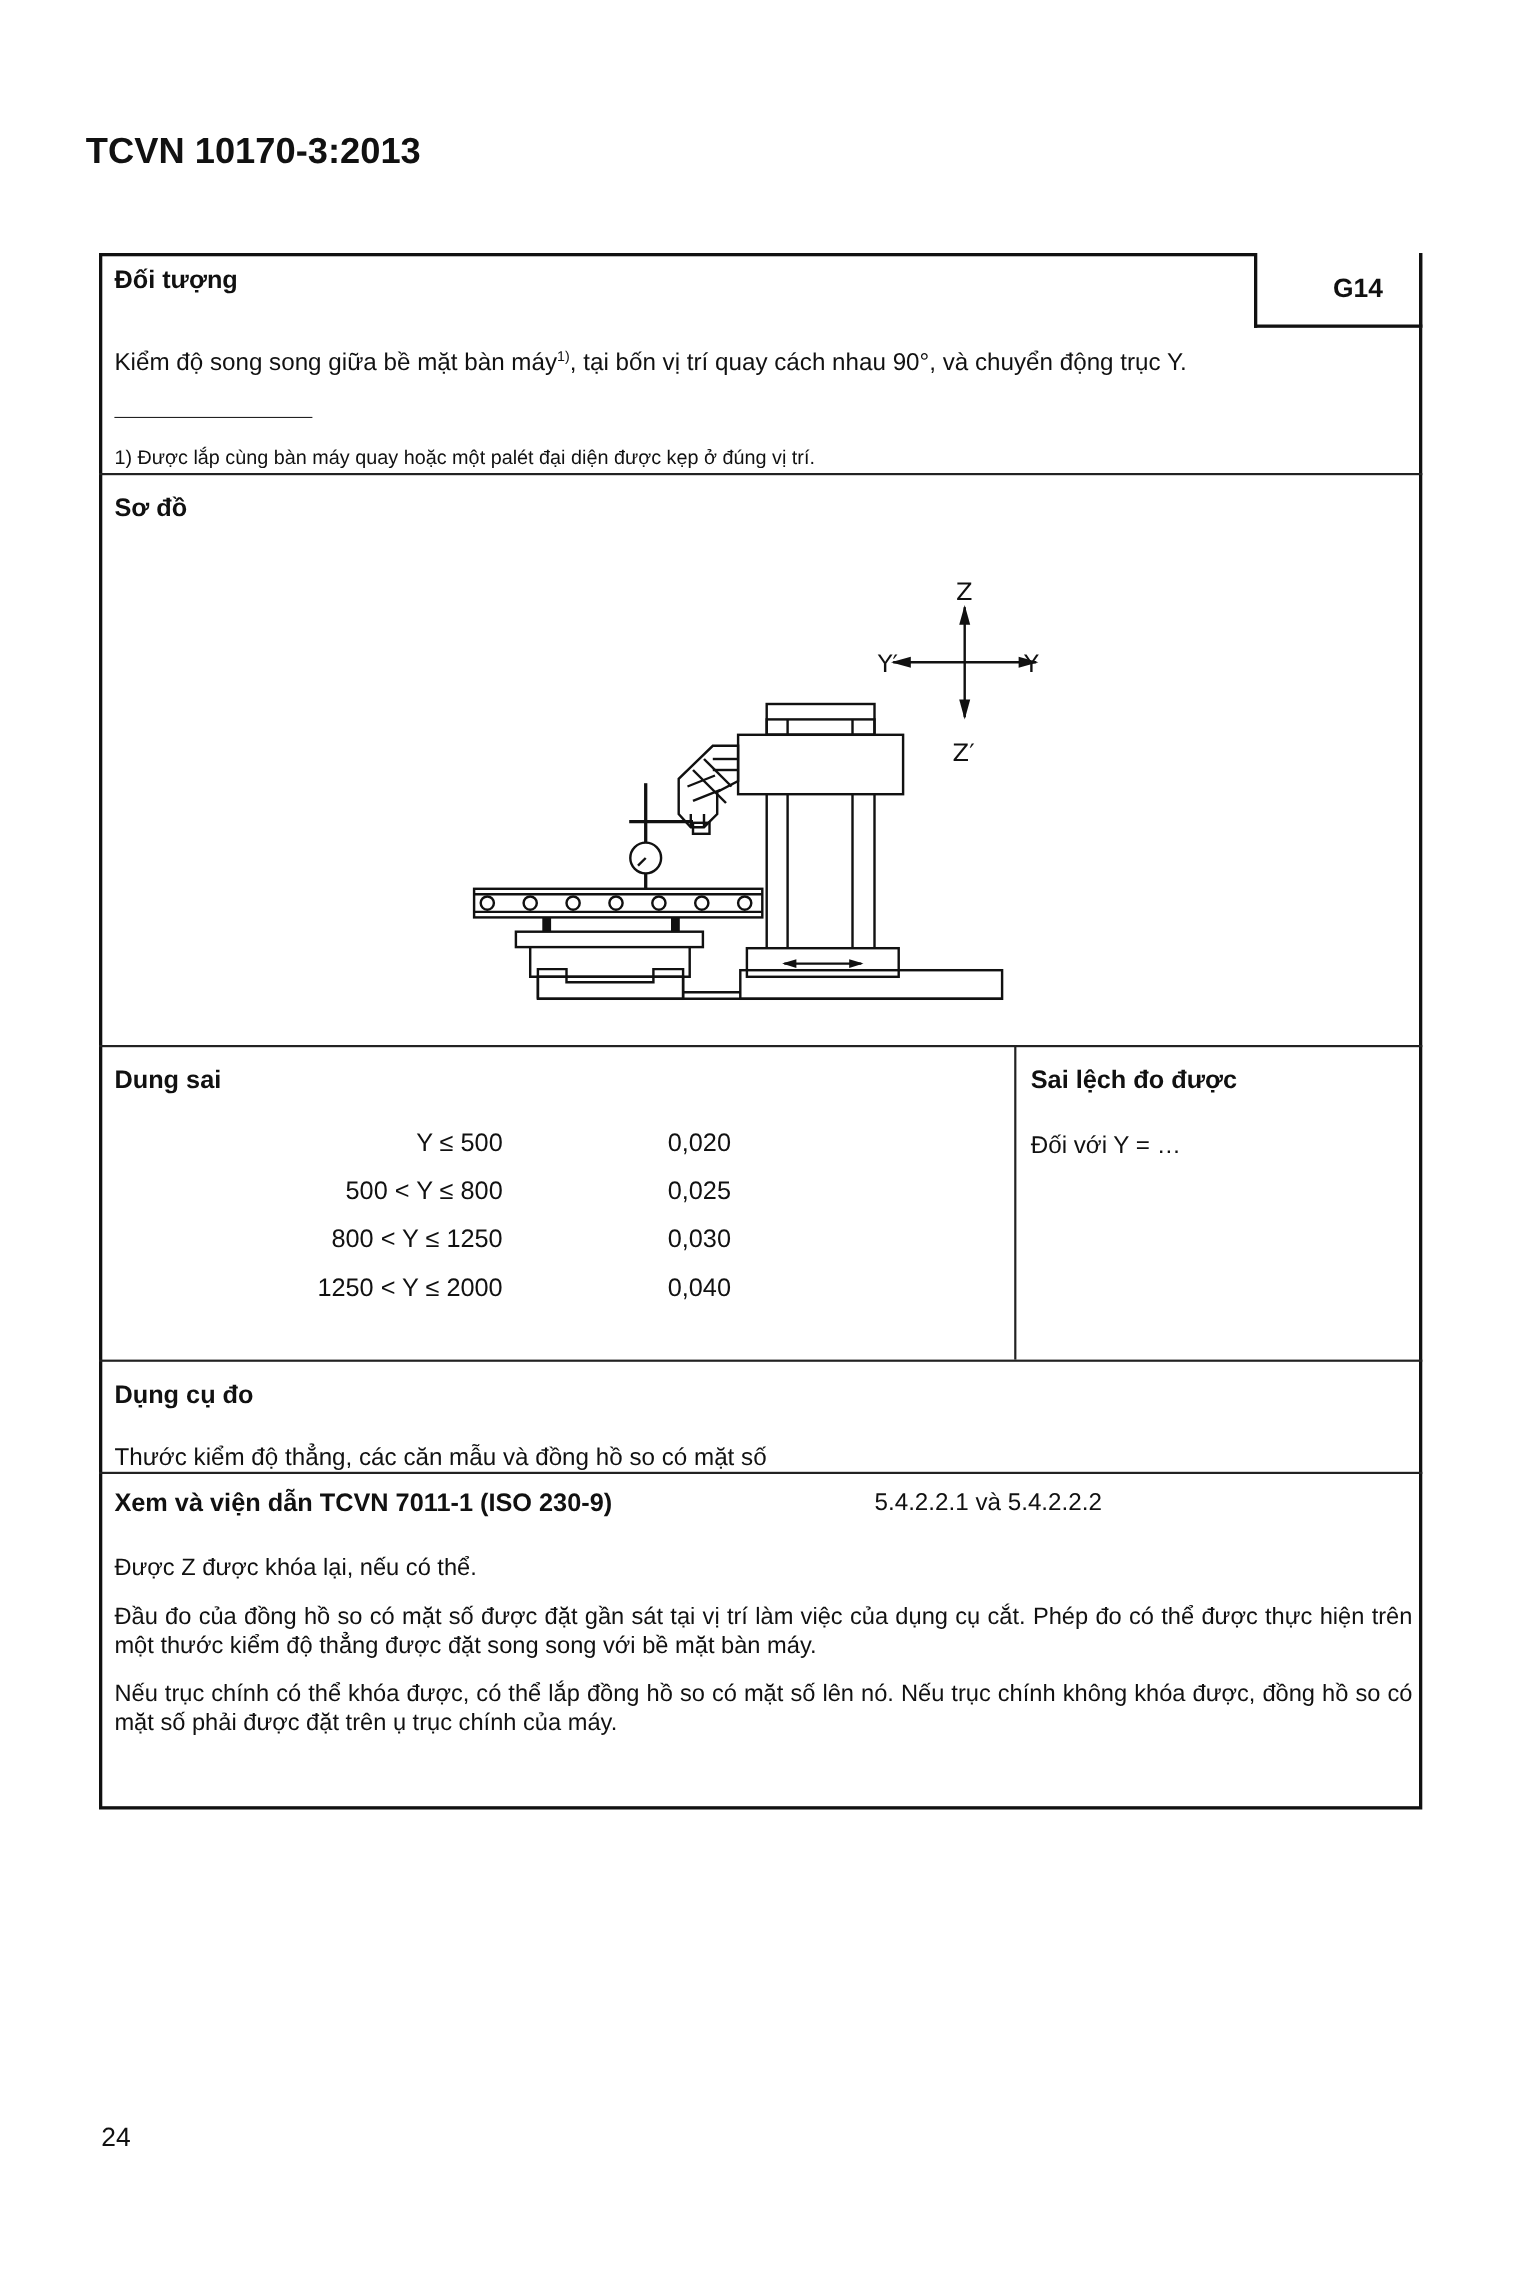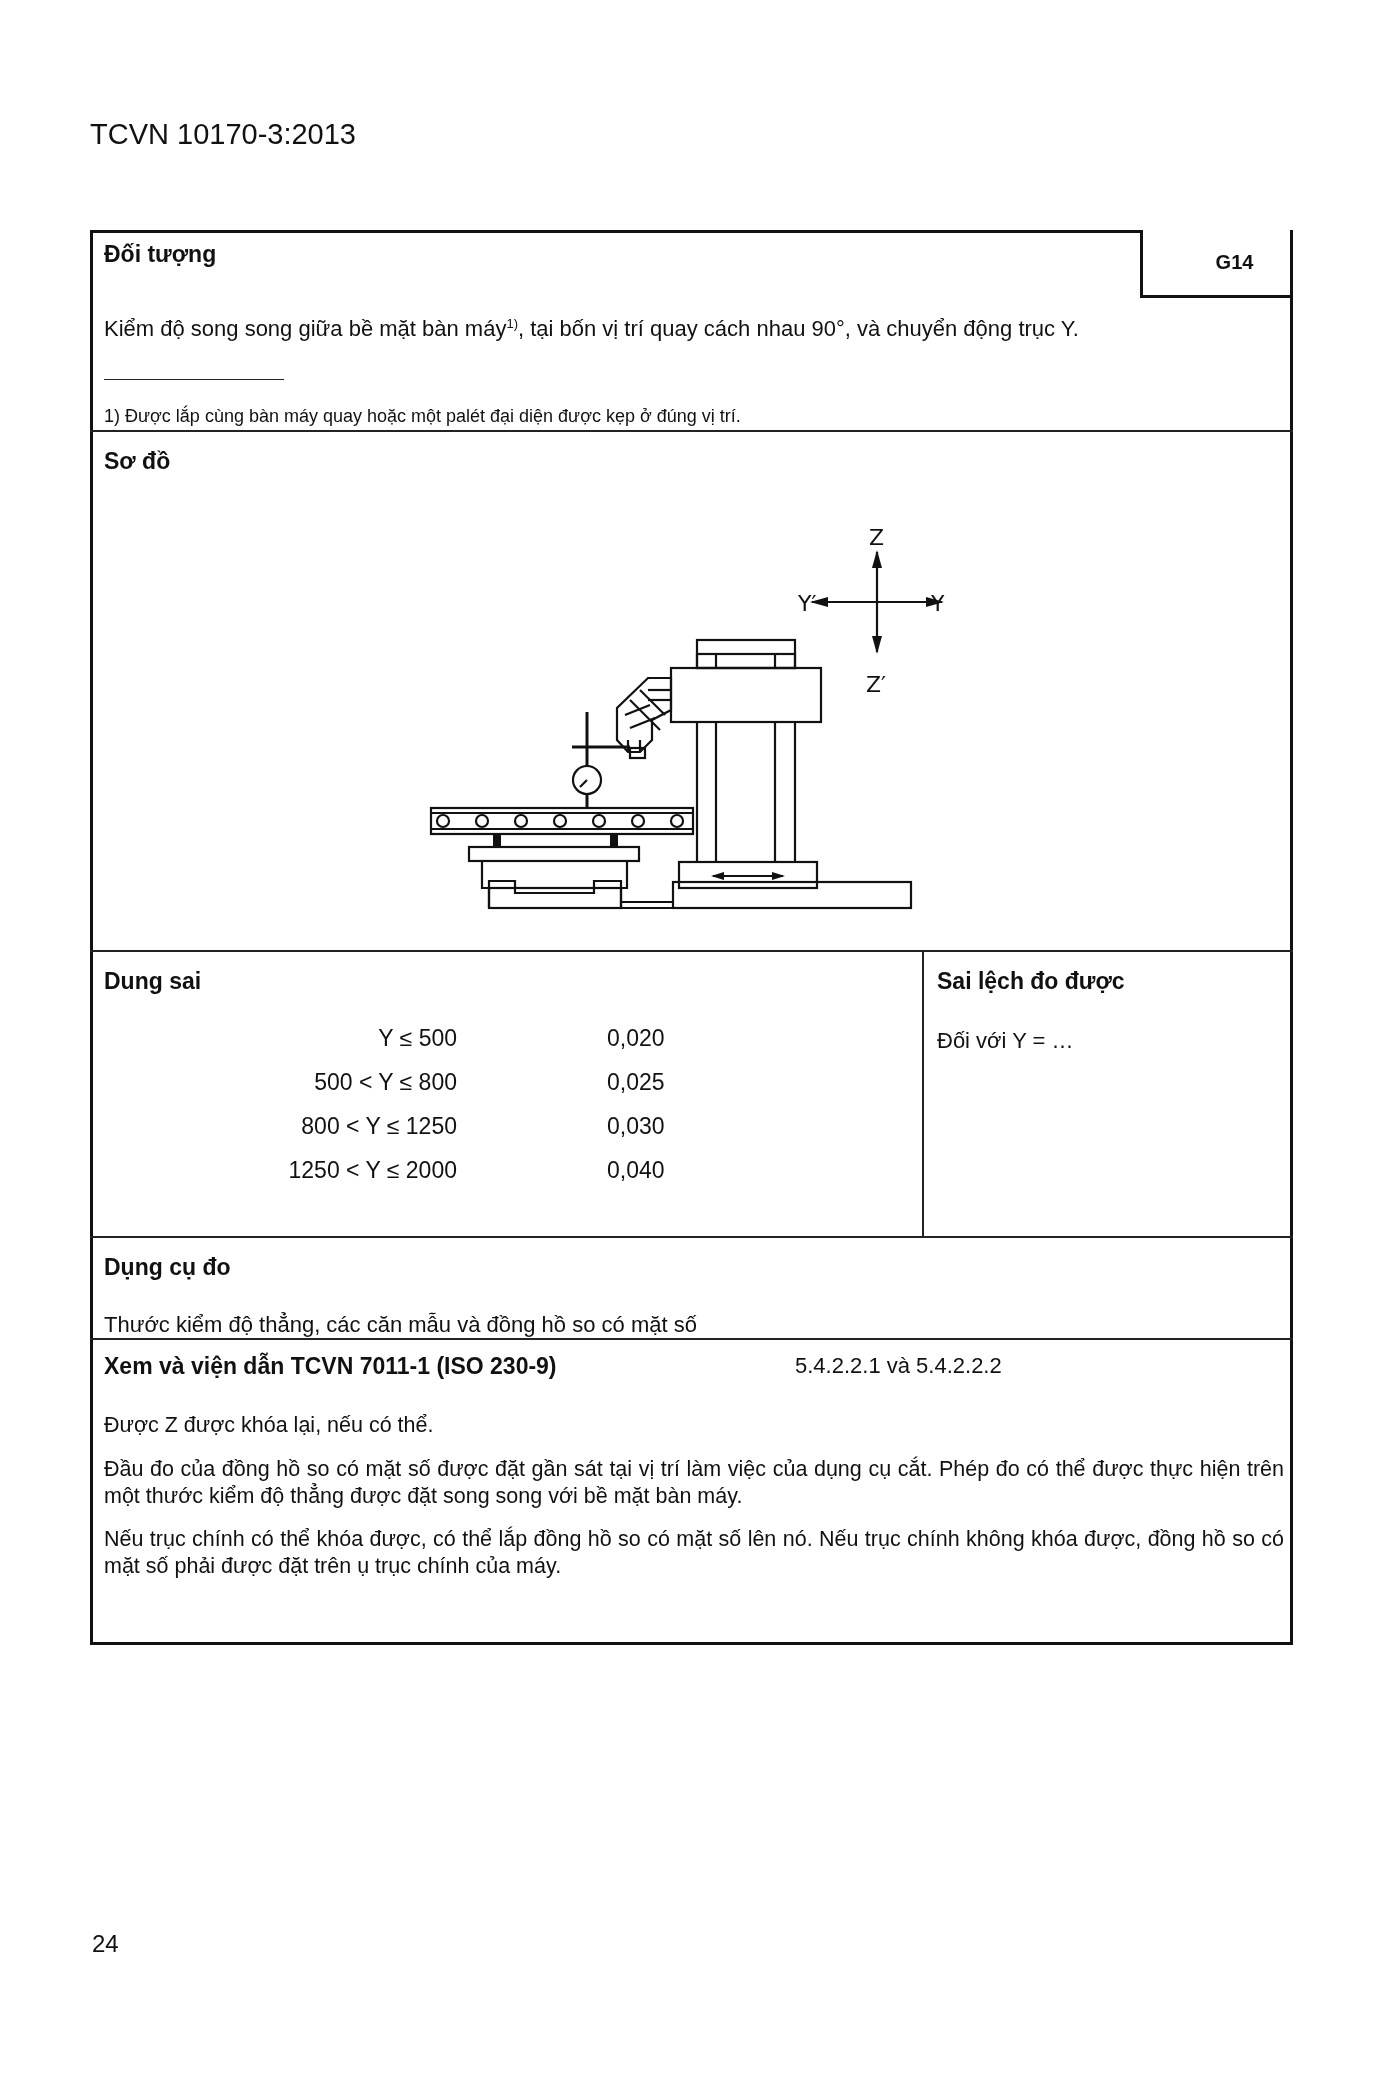--- a/index.html
+++ b/index.html
@@ -1,20 +1,20 @@
 <!DOCTYPE html>
 <html><head>
 <meta charset="utf-8">
 <style>
   html, body { margin: 0; padding: 0; background: #ffffff; }
   body { width: 1378px; height: 2087px; position: relative; font-family: "Liberation Sans", sans-serif; color: #111; overflow: hidden; }
   .abs { position: absolute; }
-  .doc-code { left: 90px; top: 118px; font-size: 29px; font-weight: normal; }
+  .doc-code { left: 78px; top: 118px; font-size: 33px; font-weight: bold; }
   .table { left: 90px; top: 230px; width: 1203px; height: 1415px; border: 3px solid #111; box-sizing: border-box; }
-  .g14 { left: 1140px; top: 230px; width: 153px; height: 68px; border: 3px solid #111; border-top: none; box-sizing: border-box; display:flex; align-items:center; justify-content:center; font-weight:bold; font-size:20px; background:#fff;padding-left:36px; }
+  .g14 { left: 1140px; top: 230px; width: 153px; height: 68px; border: 3px solid #111; border-top: none; box-sizing: border-box; display:flex; align-items:center; justify-content:center; font-weight:bold; font-size:24px; background:#fff;padding-left:36px; }
   .hline { position: absolute; height: 0; border-top: 2px solid #222; }
   .vline { position: absolute; width: 0; border-left: 2px solid #222; }
   .h-bold { font-weight: bold; font-size: 23px; }
   .txt { font-size: 22px; }
   .small { font-size: 18px; }
   .para { font-size: 21.5px; line-height: 27px; text-align: justify; width: 1180px; }
   .tol-range { width: 300px; text-align: right; font-size: 23px; }
   .tol-val { font-size: 23px; }
   svg .st { stroke: #111; fill: none; stroke-width: 2.2; }
   svg .stf { stroke: #111; fill: #fff; stroke-width: 2.2; }

